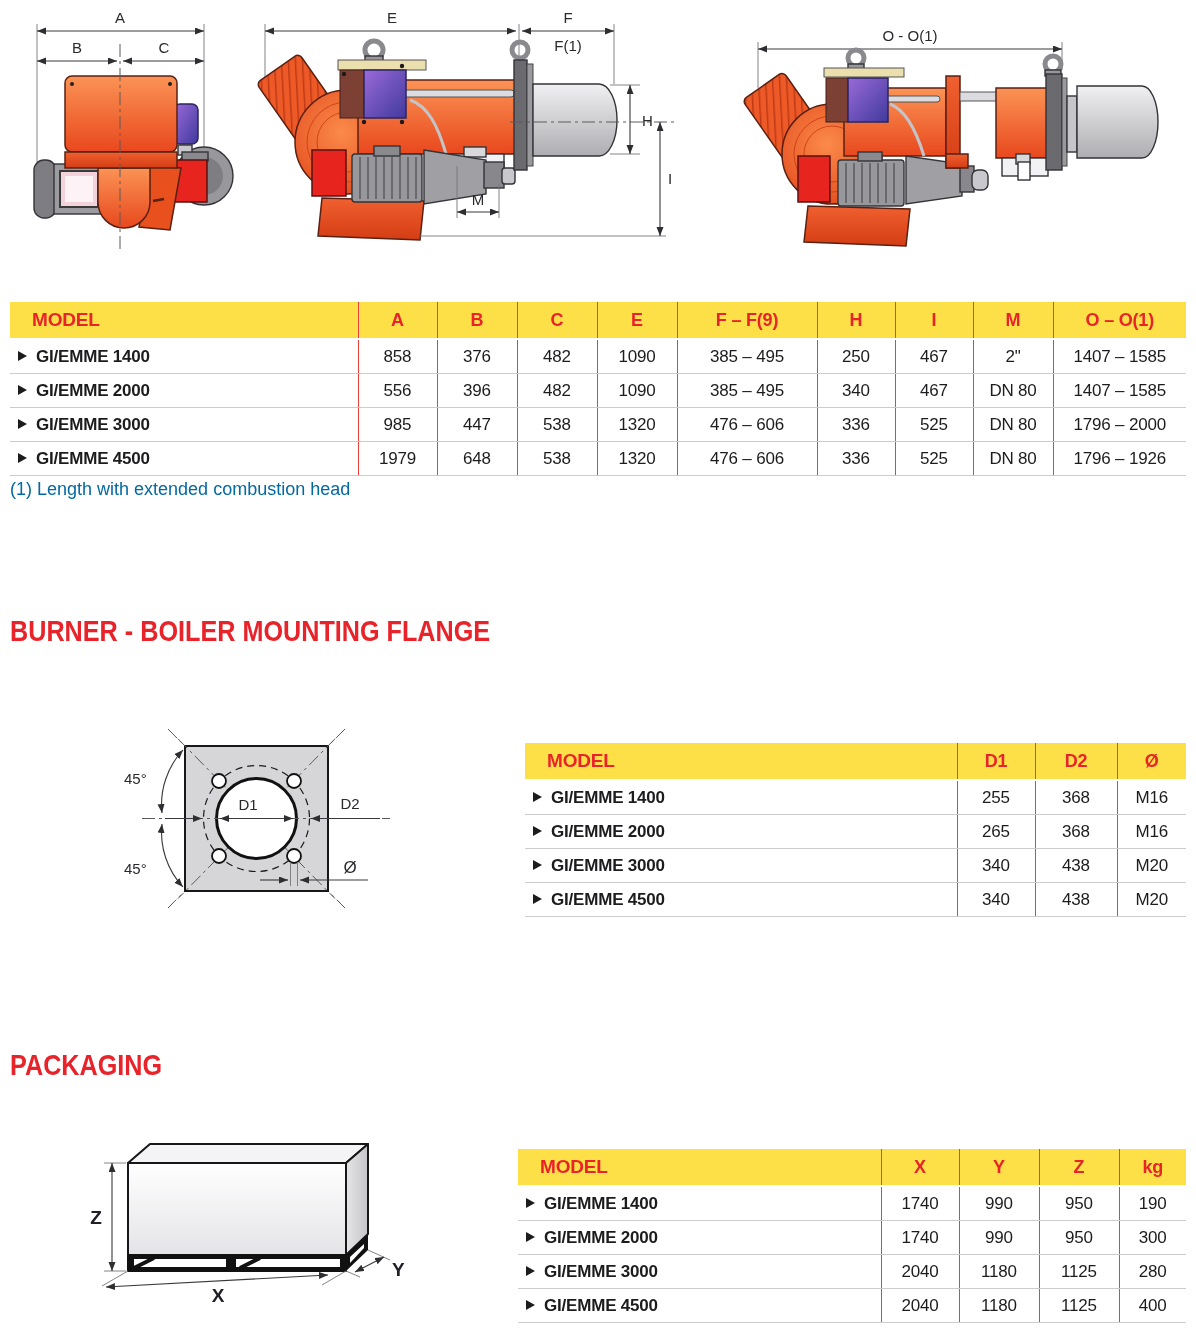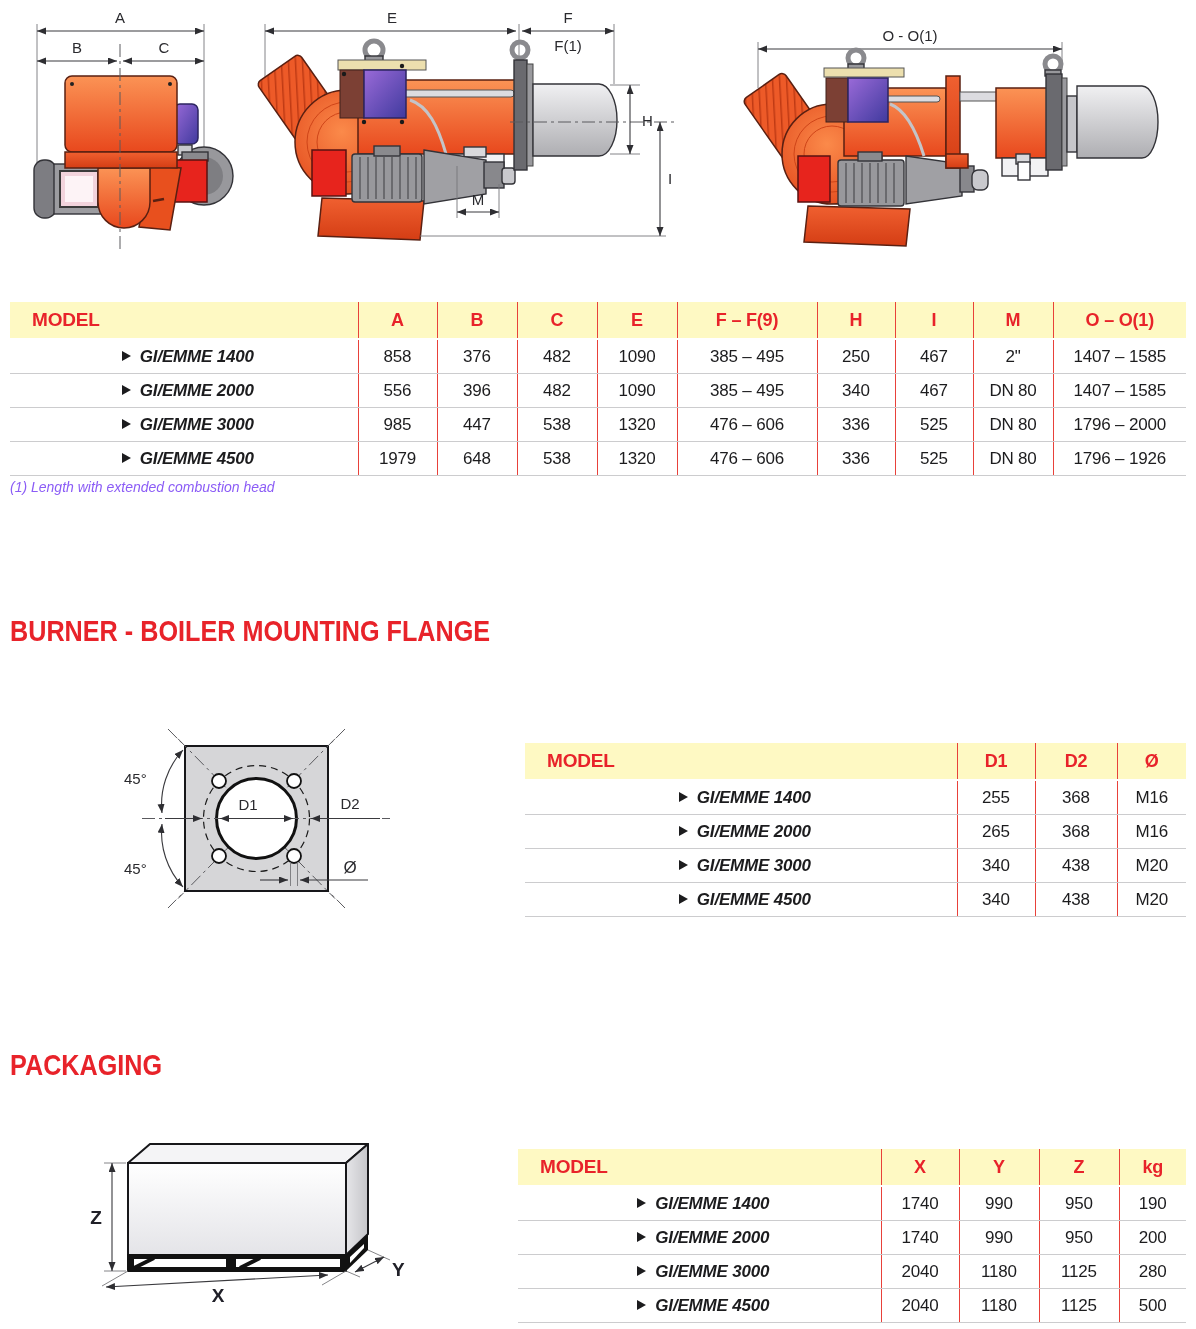--- a/index.html
+++ b/index.html
@@ -2,37 +2,37 @@
 <html><head>
 <meta charset="utf-8">
 <style>
   html,body { margin:0; padding:0; background:#fff; }
   #page { position:relative; width:1196px; height:1329px; background:#fff;
           font-family:"Liberation Sans", sans-serif; overflow:hidden; }
   .abs { position:absolute; }
 
   
   table.dt { border-collapse:collapse; table-layout:fixed; }
-  .dt th { background:#fef9c3; color:#e8232a; font-weight:bold; font-size:18px;
+  .dt th { background:#fde047; color:#e8232a; font-weight:bold; font-size:18px;
            height:36px; padding:0; text-align:center; letter-spacing:-0.2px; }
   .dt th.mh { text-align:left; padding-left:22px; font-size:19px; }
   .dt td { height:33px; font-size:17px; color:#1c1c1e; text-align:center; padding:0;
            letter-spacing:-0.2px; }
-  .dt td.mc { text-align:center; padding-left:8px; font-weight:bold; white-space:nowrap;font-style:italic; }
+  .dt td.mc { text-align:left; padding-left:8px; font-weight:bold; white-space:nowrap; }
   .dt thead th { border-bottom:2px solid #ffffff; }
   .dt tbody td { border-bottom:1px solid #ccccce; }
   .dt th + th, .dt td + td { border-left:1.5px solid #e8413a; }
   .tri { display:inline-block; width:0; height:0; border-left:9px solid #1c1c1e;
          border-top:5px solid transparent; border-bottom:5px solid transparent;
          margin-right:9px; vertical-align:middle; position:relative; top:-1px; }
 
   
   .sec-title { color:#e8232a; font-size:30px; font-weight:bold; white-space:nowrap;
                transform:scaleX(.84); transform-origin:left center; }
-  .footnote { font-size:14px; color:#8b5cf6;font-style:italic; }
+  .footnote { font-size:18px; color:#0369a1; }
 
   
   svg text { font-family:"Liberation Sans", sans-serif; font-size:15px; fill:#2a2a2e; }
   svg text.big { font-size:19px; font-weight:bold; fill:#202028; }
   .dim { stroke:#3a3a3e; stroke-width:1.1; fill:none; }
   .ext { stroke:#77777b; stroke-width:0.9; fill:none; }
   .cl  { stroke:#5a5a5e; stroke-width:1; stroke-dasharray:13 4 3 4; fill:none; }
   .op  { stroke:#5a2012; stroke-width:1.5; }
   .gp  { stroke:#333338; stroke-width:1.4; }
   .blk { stroke:#17171a; stroke-width:2; }
@@ -459,33 +459,33 @@
           <td>1740</td>
           <td>990</td>
           <td>950</td>
           <td>190</td>
         </tr>
         <tr>
           <td class="mc"><span class="tri"></span><span>GI/EMME 2000</span></td>
           <td>1740</td>
           <td>990</td>
           <td>950</td>
-          <td>200</td>
+          <td>300</td>
         </tr>
         <tr>
           <td class="mc"><span class="tri"></span><span>GI/EMME 3000</span></td>
           <td>2040</td>
           <td>1180</td>
           <td>1125</td>
           <td>280</td>
         </tr>
         <tr>
           <td class="mc"><span class="tri"></span><span>GI/EMME 4500</span></td>
           <td>2040</td>
           <td>1180</td>
           <td>1125</td>
-          <td>500</td>
+          <td>400</td>
         </tr>
       </tbody>
     </table>
   </div>
 
 </div>
 
 </body></html>

